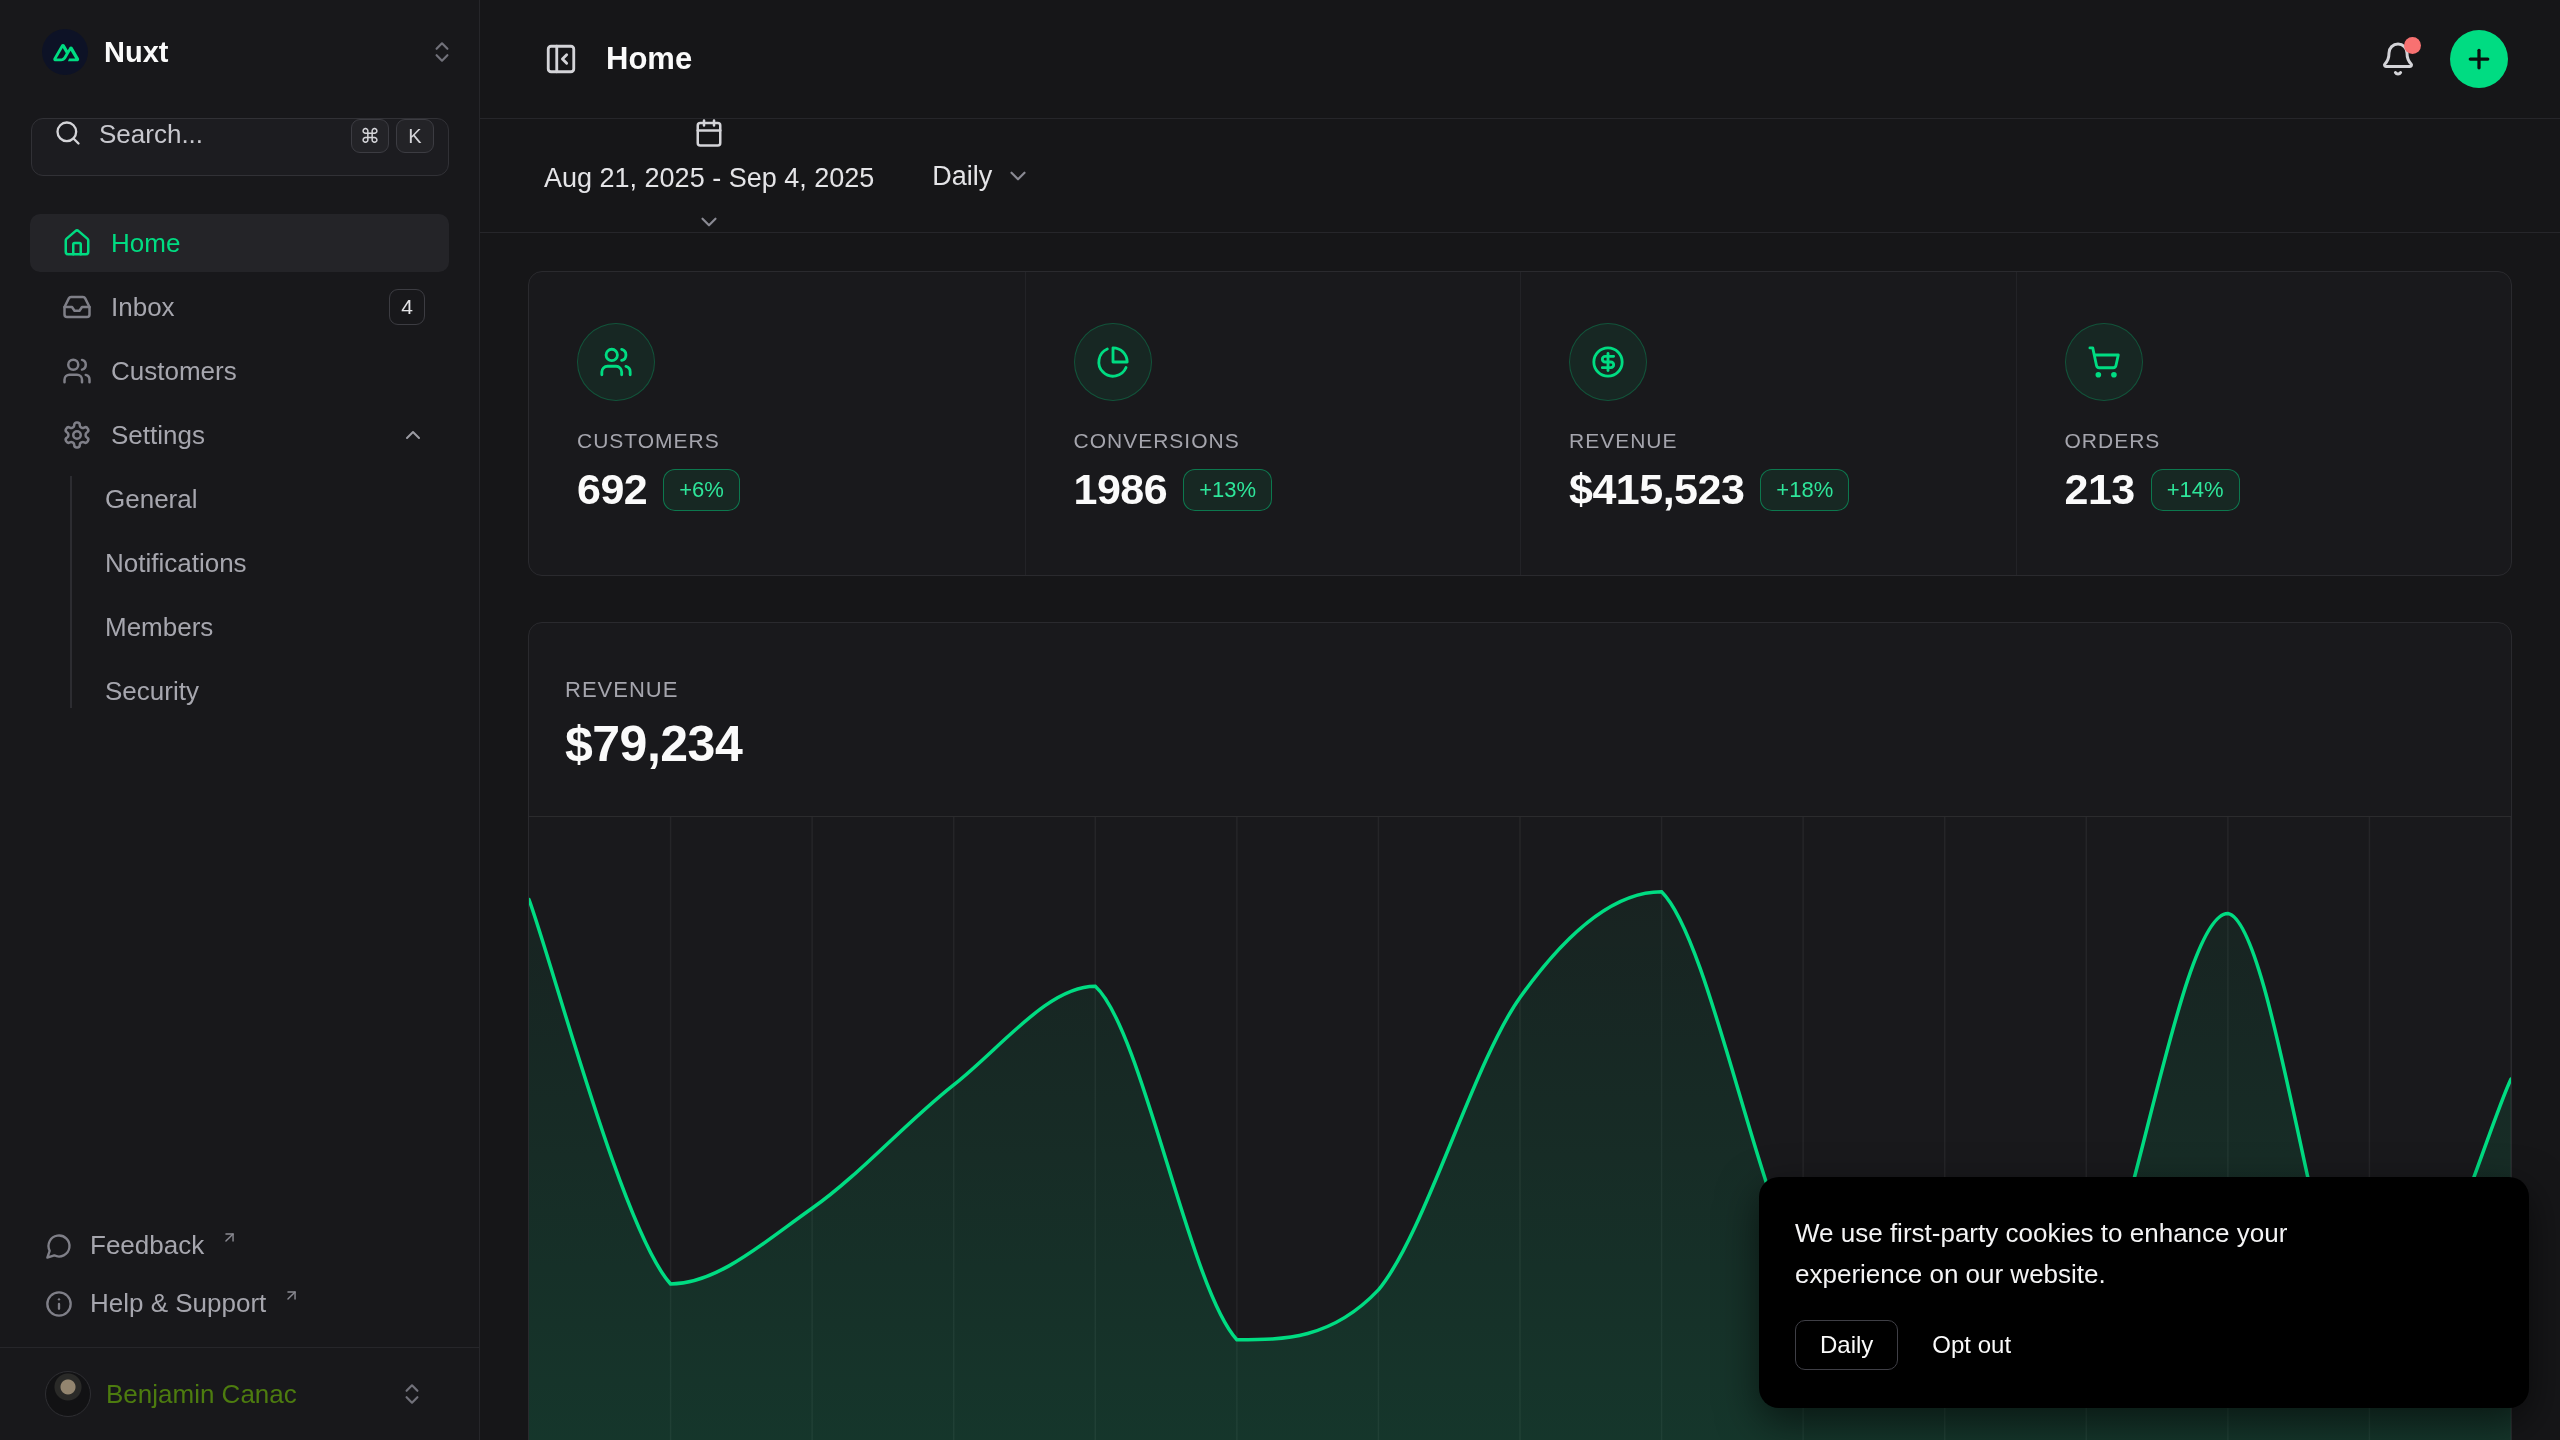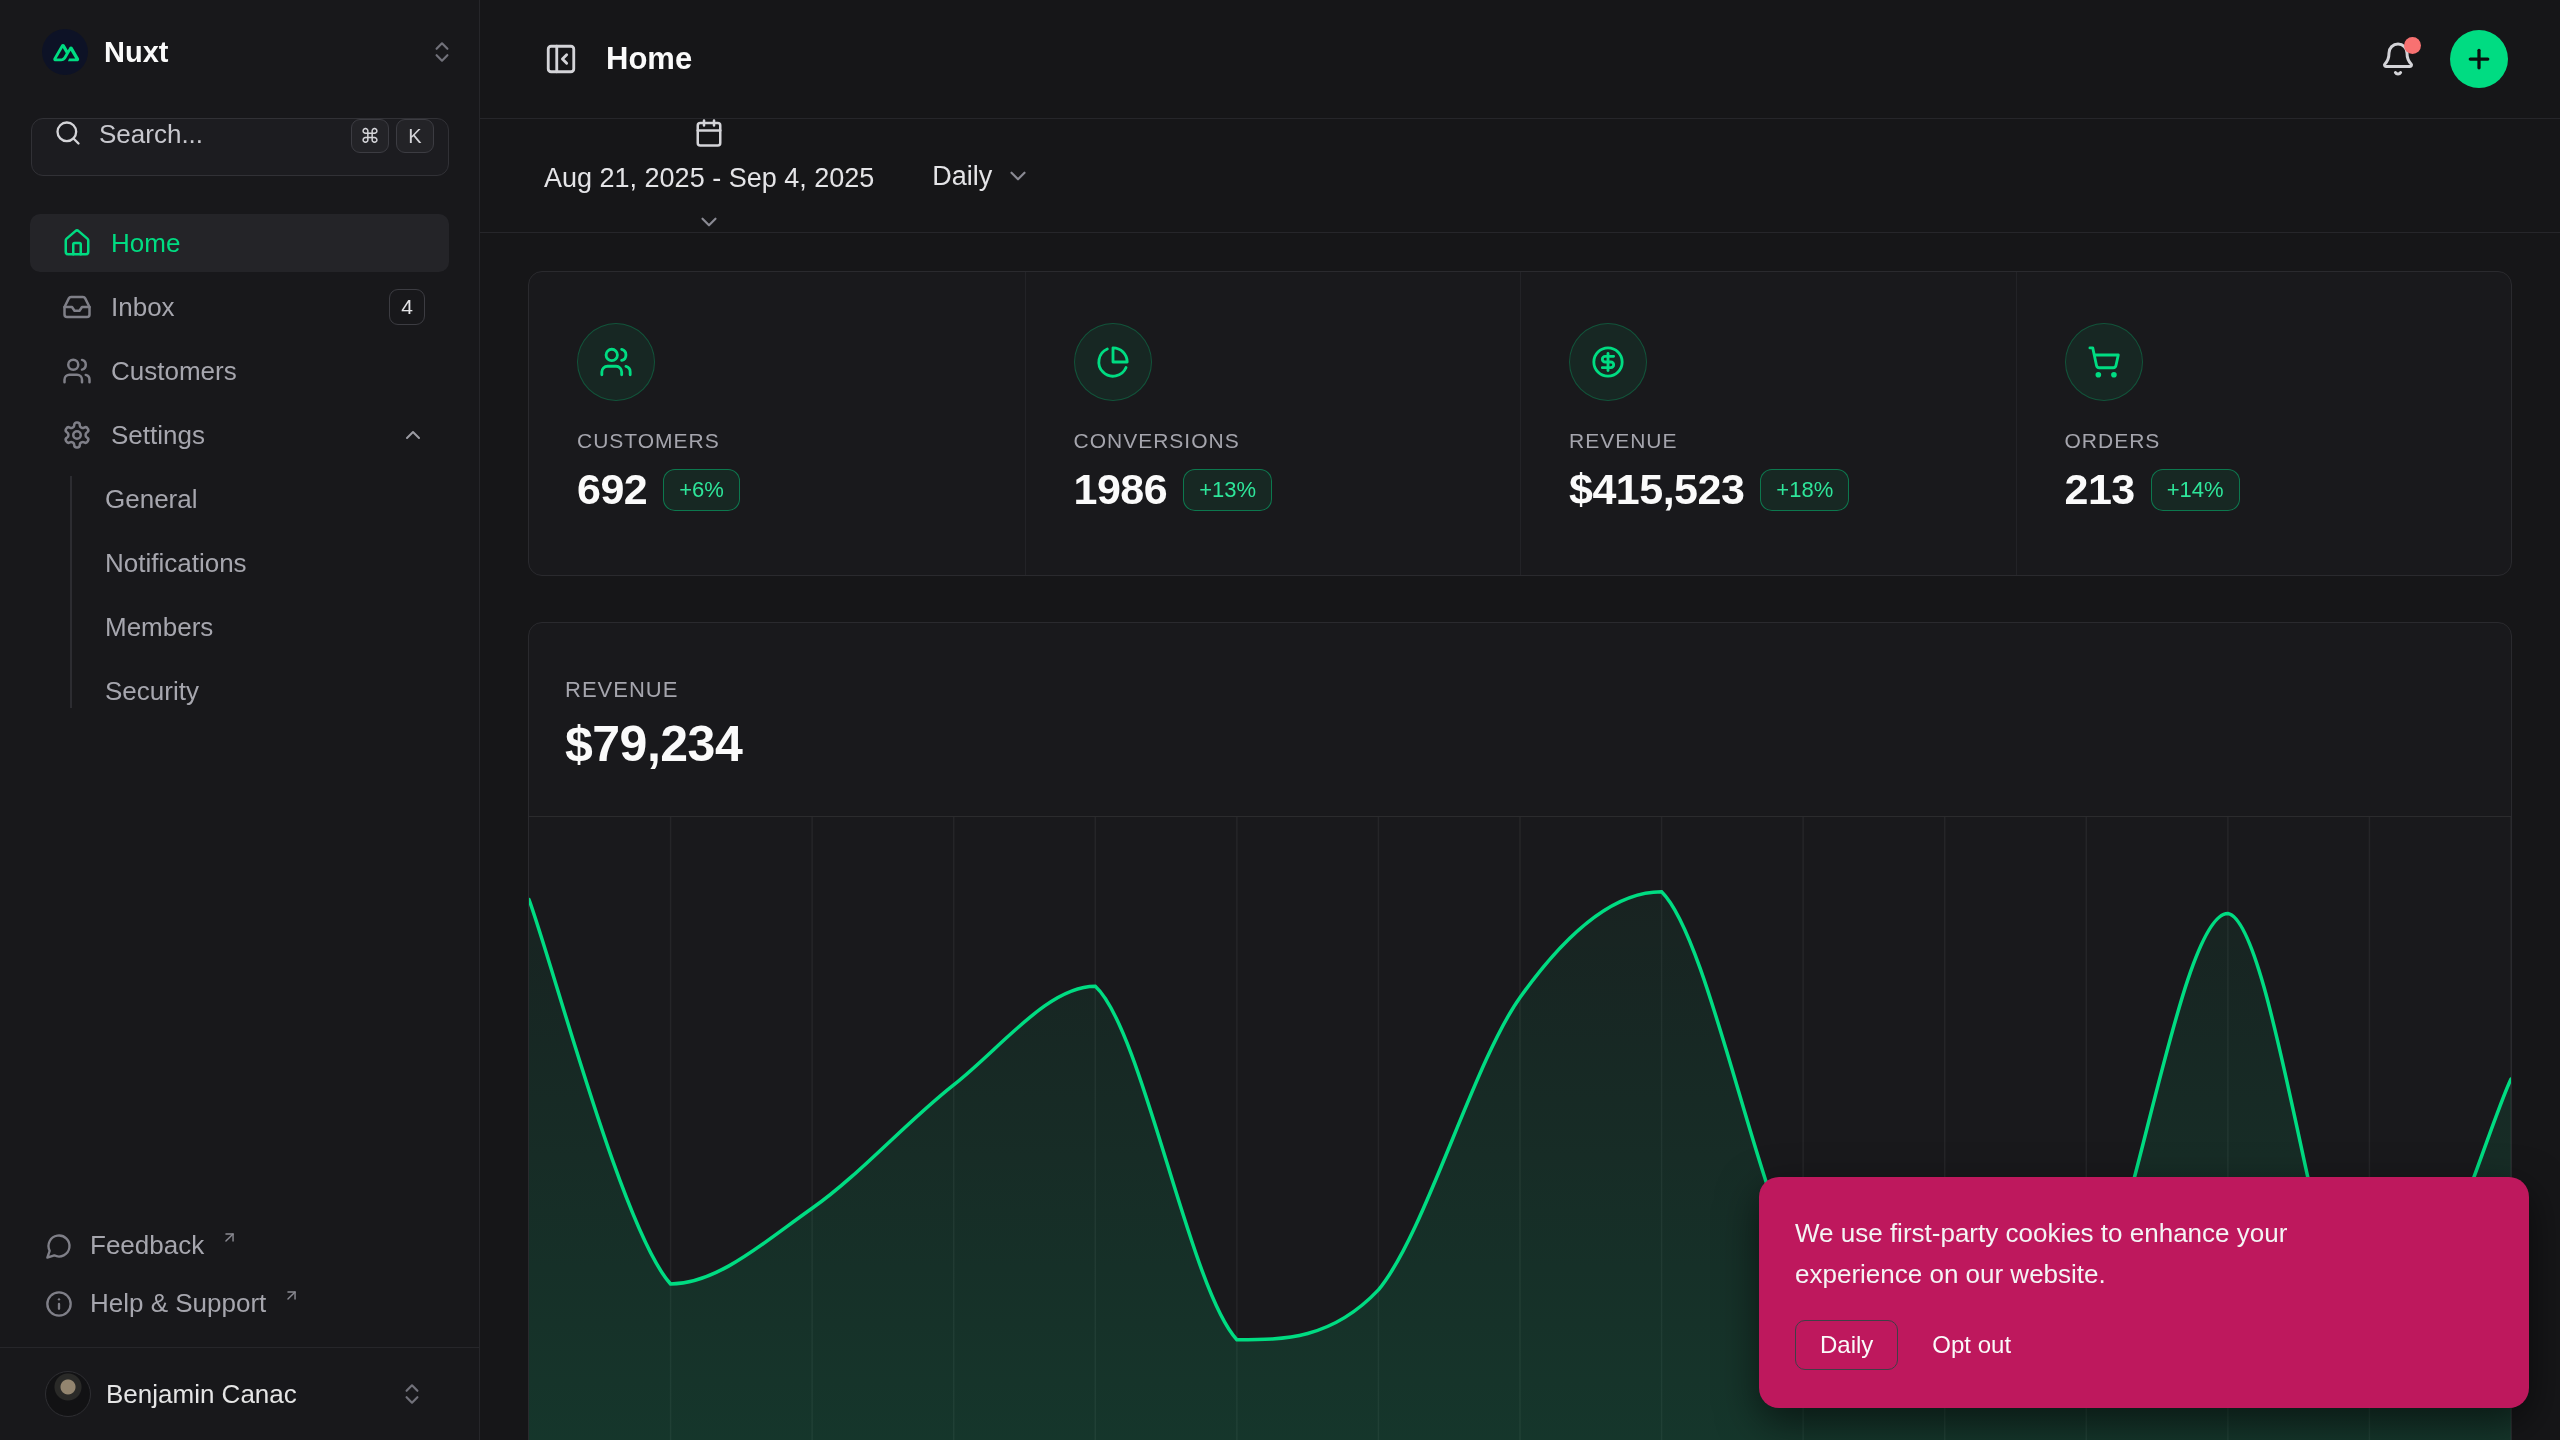--- a/index.html
+++ b/index.html
@@ -97,21 +97,21 @@
   .user-row {
     margin: 0 30px; height: 92px;
     display: flex; align-items: center; gap: 15px;
     padding: 0 24px 0 15px; cursor: pointer;
   }
   .avatar {
     width: 46px; height: 46px; border-radius: 50%;
     background: radial-gradient(circle at 50% 34%, #93856f 0 7px, #2a2a28 8px 13px, #121214 14px);
     border: 1px solid #2e2e32; flex: 0 0 auto;
   }
-  .user-name { font-size: 26px; color: #e5e5e5; font-weight: 500; }
+  .user-name { font-size: 26px; color: #4d7c0f; font-weight: 500; }
   .user-row .chev-updown { margin-left: auto; }
 
   
   .main { position: absolute; left: 480px; top: 0; right: 0; bottom: 0; }
 
   .topbar {
     position: absolute; left: 0; right: 0; top: 0; height: 119px;
     border-bottom: 1.5px solid #26262a;
     display: flex; align-items: center;
     padding: 0 52px 0 64px;
@@ -187,21 +187,21 @@
   .chart-value { margin-top: 12px; font-size: 50px; font-weight: 700; color: #fafafa; letter-spacing: -0.5px; }
   .plot {
     position: absolute; left: 0; right: 0; top: 193px; bottom: 0;
     border-top: 1.5px solid rgba(255, 255, 255, 0.08);
   }
   .plot svg { width: 100%; height: 100%; }
 
   
   .cookie-toast {
     position: absolute; right: 31px; bottom: 32px; width: 770px;
-    background: #be185d;
+    background: #000000;
     border-radius: 20px;
     box-shadow: 0 14px 40px rgba(0, 0, 0, 0.55);
     padding: 36px 36px 38px 36px;
     z-index: 40;
   }
   .cookie-msg { font-size: 26px; line-height: 1.55; color: #f4f4f5; max-width: 590px; }
   .cookie-actions { margin-top: 26px; display: flex; align-items: center; gap: 34px; }
   .accept-btn {
     background: transparent; border: 1.5px solid #3f3f46; border-radius: 10px;
     color: #fafafa; font-size: 24px; font-weight: 500;

